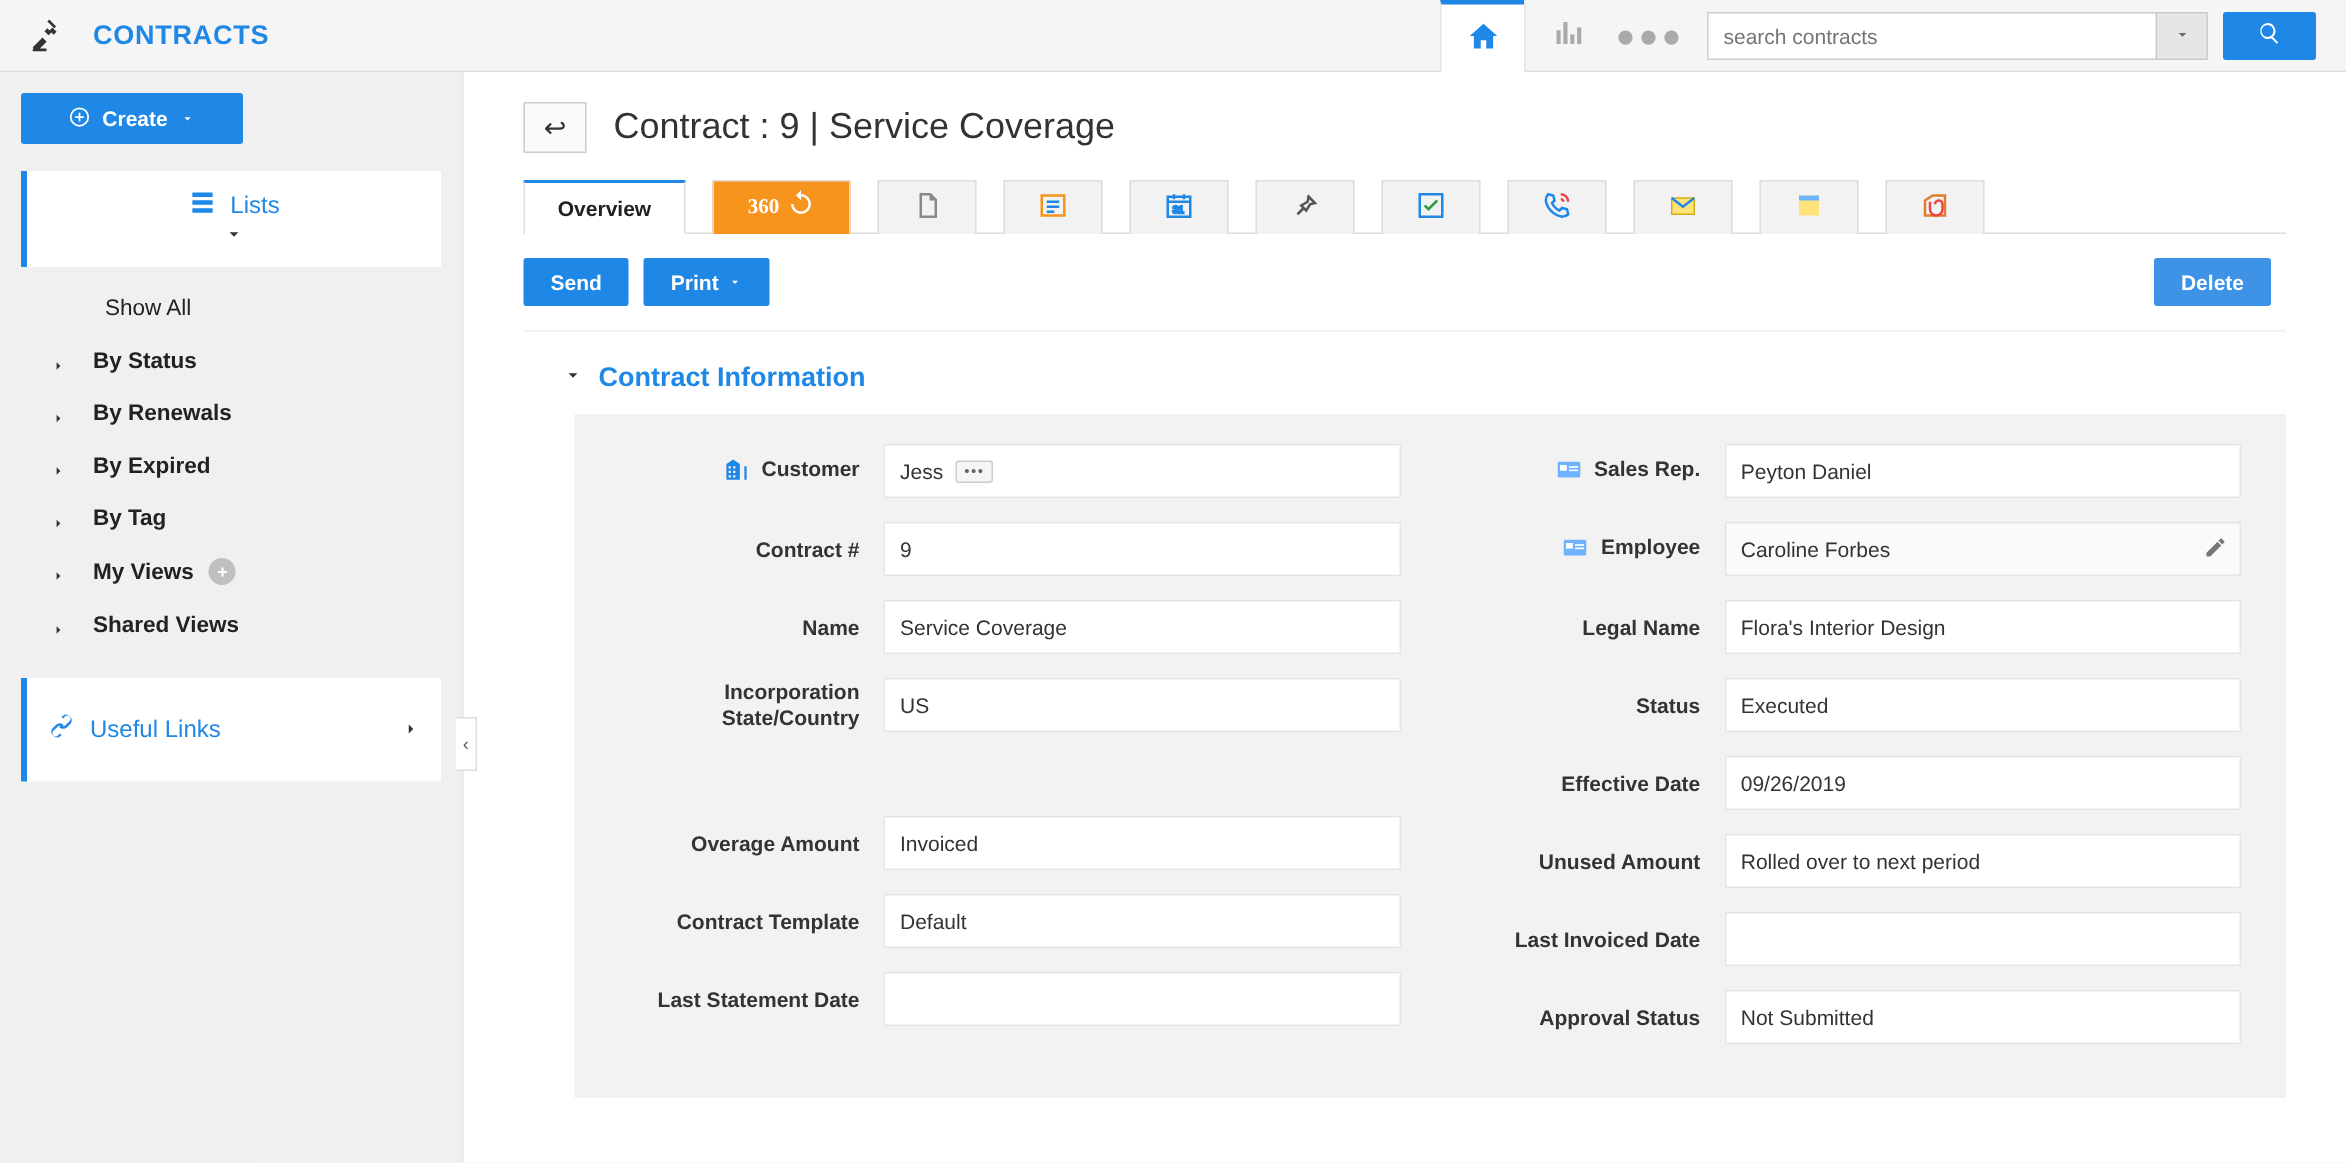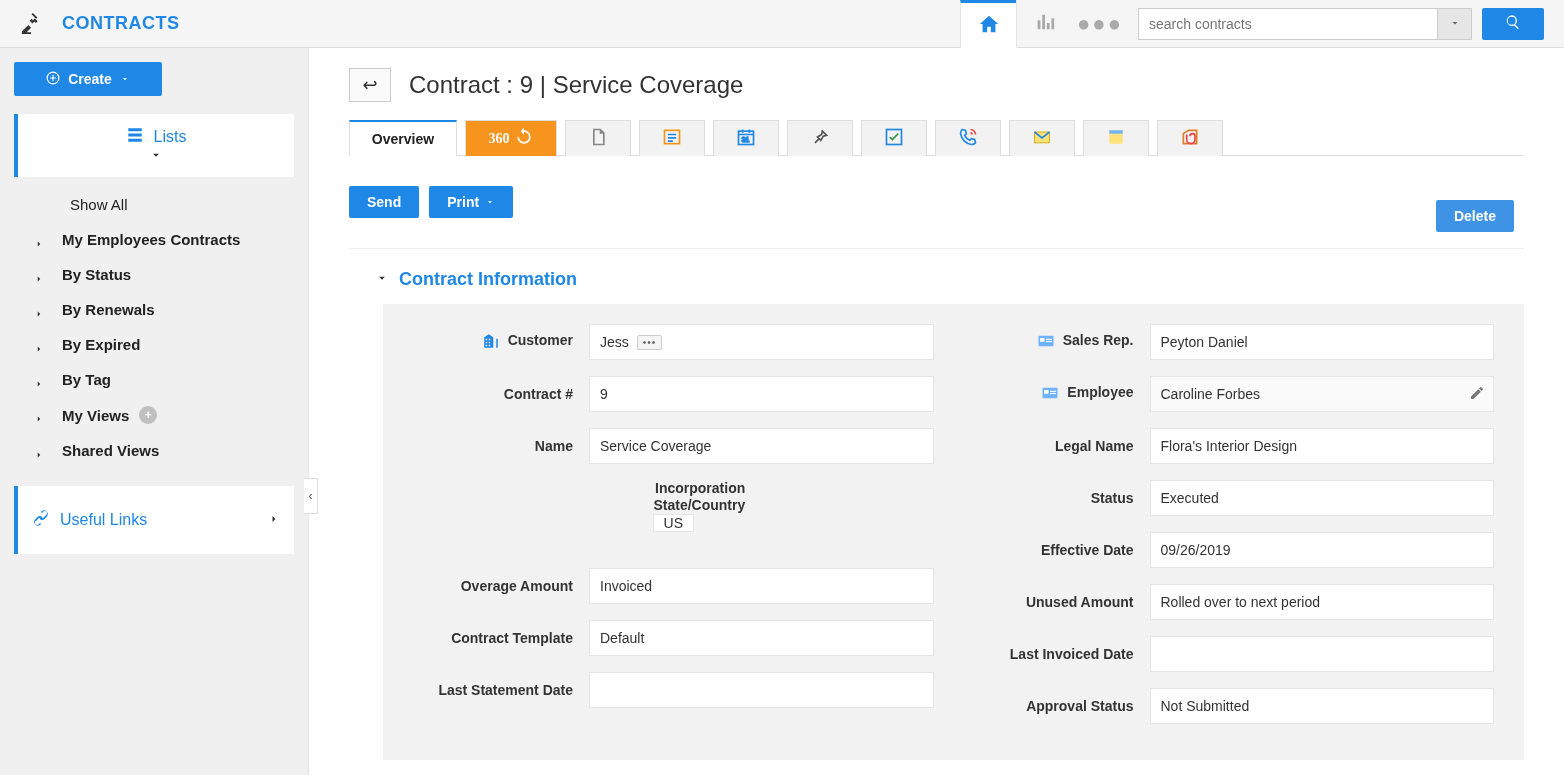--- a/index.html
+++ b/index.html
@@ -187,21 +187,21 @@
     display:flex;align-items:center;justify-content:center;font-size:18px;cursor:pointer;
   }
   .page-title { font-size:24px; color:#333; }
   .tabstrip {
     display:flex; border-bottom:1px solid #ddd; height:40px;
   }
   .dtab {
     border:1px solid #ddd; border-bottom:0;
     width:66px;height:36px;
     display:flex;align-items:center;justify-content:center;
-    background:#f2f2f2; margin-right:8px; cursor:pointer;
+    background:#f2f2f2; margin-right:18px; cursor:pointer;
     position:relative;top:4px;
   }
   .dtab.first{
     width:108px; background:#fff;
     border-top:2px solid #1f87e5;
     font-weight:700; color:#222;
   }
   .dtab.orange{
     width:92px;
     background:#f7941d;color:#fff;font-weight:700;
@@ -210,21 +210,21 @@
   .dtab svg{width:20px;height:20px;}
   .actionrow{
     display:flex; align-items:center; padding:16px 0; border-bottom:1px solid #eee;
   }
   .btn {
     background:#1f87e5;color:#fff;border:none;
     padding:8px 18px; font-weight:700; margin-right:10px;
     cursor:pointer;border-radius:2px;font-size:14px;
     display:flex;align-items:center;gap:6px;
   }
-  .btn.del{background:#3e93e6;margin-top:28px;}
+  .btn.del{background:#3e93e6;}
   .action-spacer{flex:1;}
 
   .section-head{
     display:flex;align-items:center;gap:10px;
     color:#1f87e5;font-size:18px;font-weight:600;
     margin:20px 0 14px 26px;
   }
 
   .form-grid{
     background:#f2f2f2;
@@ -254,21 +254,21 @@
     margin-left:8px;
     border:1px solid #ccc;background:#f5f5f5;
     padding:1px 5px;font-size:10px;letter-spacing:1px;
     color:#666;cursor:pointer;
     border-radius:2px;
   }
   .fvalue.employee{background:#fafafa;}
   .fvalue .edit-icon{
     position:absolute;right:8px;color:#888;cursor:pointer;
   }
-  .frow.gap-below{margin-bottom:36px;flex-direction:column;}
+  .frow.gap-below{margin-bottom:56px;}
 </style>
 </head>
 <body>
 
 <div class="topbar">
   <div class="brand">
     <span class="brand-icon">
       <svg viewBox="0 0 24 24" fill="#333">
           <path d="M2 21h10v2H2v-2zm11.5-9.5l-3-3 2.1-2.1 3 3-2.1 2.1zm-4.4 1.6l3 3L5 23.2l-3-3 7.1-7.1zm7.2-7.2l3 3-2.1 2.1-3-3 2.1-2.1zM14 0l5 5-1.4 1.4-5-5L14 0z"></path>
         </svg>
@@ -349,26 +349,20 @@
     </div>
 
     <div class="side-list">
       <div class="side-item showall">
         <span>Show All</span>
       </div>
       <div class="side-item">
         <span class="chev"><svg viewBox="0 0 24 24" fill="#333">
               <path d="M9 6l6 6-6 6z"></path>
             </svg></span>
-        <span>My Employees Contracts</span>
-      </div>
-      <div class="side-item">
-        <span class="chev"><svg viewBox="0 0 24 24" fill="#333">
-              <path d="M9 6l6 6-6 6z"></path>
-            </svg></span>
         <span>By Status</span>
       </div>
       <div class="side-item">
         <span class="chev"><svg viewBox="0 0 24 24" fill="#333">
               <path d="M9 6l6 6-6 6z"></path>
             </svg></span>
         <span>By Renewals</span>
       </div>
       <div class="side-item">
         <span class="chev"><svg viewBox="0 0 24 24" fill="#333">

